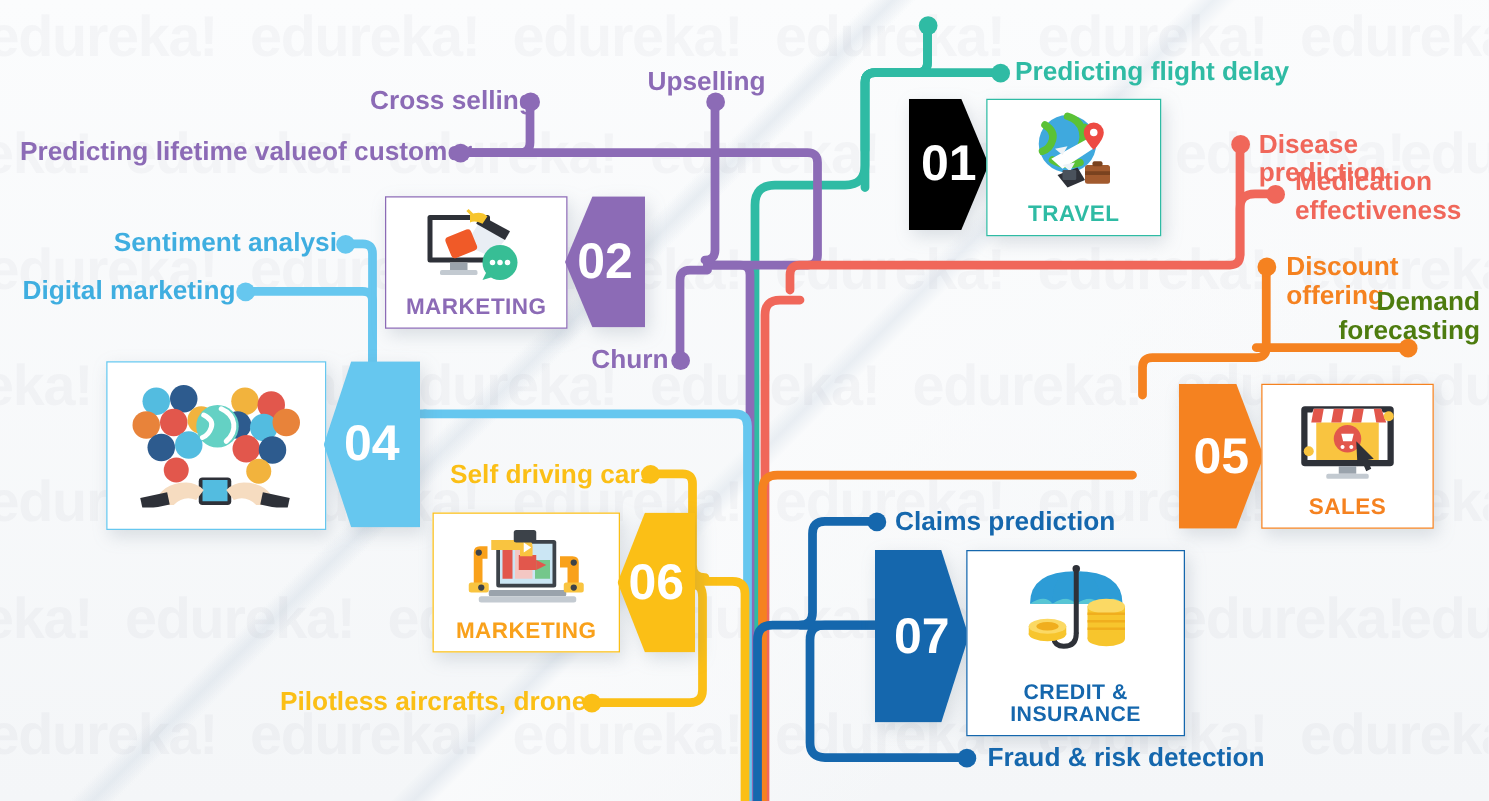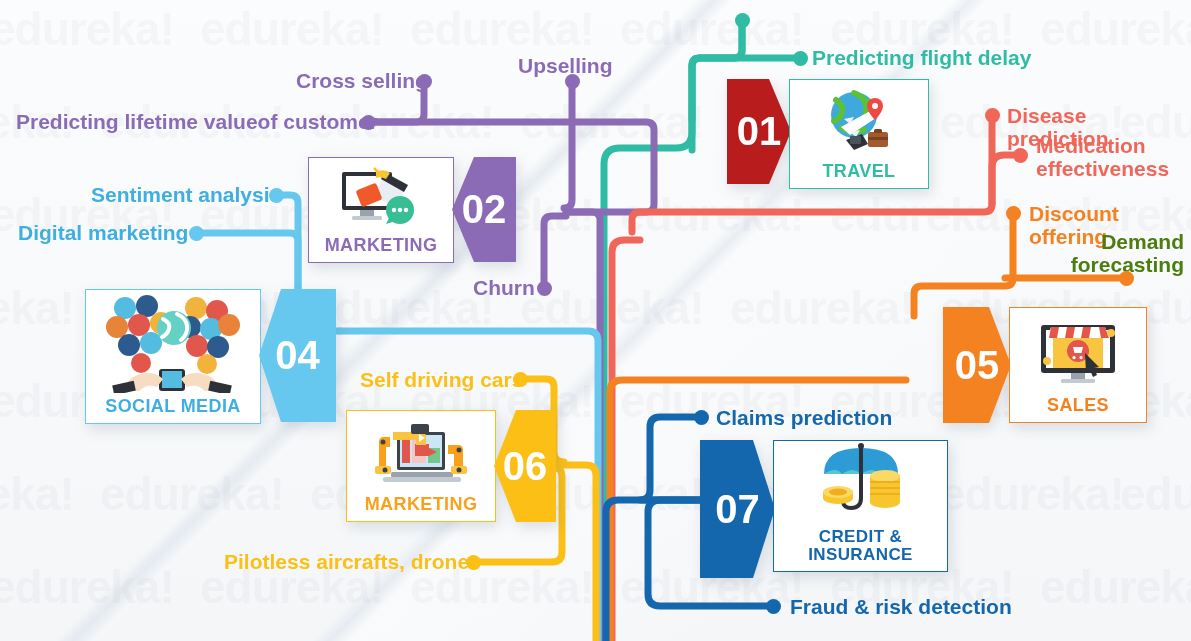--- a/index.html
+++ b/index.html
@@ -137,21 +137,21 @@
     <path d="M1126,278 L1005,278 Q1013,278 1013,278" stroke="#F58220" stroke-width="7"></path>
 
     <path d="M520,379 L546,379 Q554,379 554,387 L554,452 Q554,462 564,462 L556,462" stroke="#FBBF16" stroke-width="7"></path>
     <path d="M473,562 L552,562 Q562,562 562,552 L562,478 Q562,468 556,468" stroke="#FBBF16" stroke-width="7"></path>
 
     <path d="M700,417 L660,417 Q650,417 650,427 L650,490 Q650,500 640,500 L700,500" stroke="#1567AD" stroke-width="7"></path>
     <path d="M772,606 L660,606 Q648,606 648,594 L648,512 Q648,500 660,500 L700,500" stroke="#1567AD" stroke-width="7"></path>
   </svg>
 
   <div class="card" style="left:727px;top:79px;">
-    <div class="badge arrow-right" style="width:64px;height:105px;background:#b91c1c;">
+    <div class="badge arrow-right" style="width:64px;height:105px;background:#000000;">
       <span>01</span>
     </div>
     <div class="panel" style="width:140px;height:110px;border:1.5px solid #2FBBA4;margin-left:-2px;">
       <div class="art">
         <svg width="78" height="66" viewBox="0 0 78 66">
           <circle cx="34" cy="27" r="23" fill="#3FA9DE"></circle>
           <path d="M16 12 q8 5 6 12 t-8 9 M34 5 q10 3 12 12 t-4 16 M48 14 q8 6 6 14" stroke="#5BC236" stroke-width="6" fill="none" stroke-linecap="round"></path>
           <path d="M22 40 q10 6 22 2" stroke="#5BC236" stroke-width="6" fill="none" stroke-linecap="round"></path>
           <path d="M21 39 L52 22 q6 -3 8 1 t-4 7 L30 47 z" fill="#fff"></path>
           <path d="M24 31 L34 29 L30 36 z M30 44 L40 42 L36 49 z" fill="#eef3f7"></path>
@@ -221,21 +221,20 @@
           <circle cx="71" cy="33" r="17" fill="#64D1C4"></circle>
           <path d="M60 24 q8 4 6 10 t-7 8 M74 19 q9 4 10 12 t-6 14" stroke="#fff" stroke-width="4" fill="none" stroke-linecap="round"></path>
           <rect x="56" y="74" width="26" height="22" rx="3" fill="#2E3138"></rect>
           <rect x="59" y="76" width="20" height="17" fill="#53BCE0"></rect>
           <path d="M20 96 q6 -18 26 -18 q8 0 14 6 l-6 8 q-10 -4 -18 4z" fill="#F6DCC0"></path>
           <path d="M118 96 q-6 -18 -26 -18 q-8 0 -14 6 l6 8 q10 -4 18 4z" fill="#F6DCC0"></path>
           <rect x="10" y="88" width="22" height="10" fill="#2E3138" transform="rotate(-12 21 93)"></rect>
           <rect x="106" y="88" width="22" height="10" fill="#2E3138" transform="rotate(12 117 93)"></rect>
         </svg>
       </div>
-      <div class="title" style="color:#3FAEE0;font-size:18px;padding-bottom:7px;">SOCIAL MEDIA</div>
     </div>
     <div class="badge arrow-left" style="width:77px;height:133px;background:#66C7EF;margin-left:-2px;">
       <span>04</span>
     </div>
   </div>
 
   <div class="card" style="left:903px;top:307px;">
     <div class="badge arrow-right" style="width:68px;height:116px;background:#F58220;margin-left:40px;">
       <span>05</span>
     </div>
@@ -291,21 +290,21 @@
     </div>
     <div class="badge arrow-left" style="width:62px;height:112px;background:#FBBF16;margin-left:-2px;">
       <span>06</span>
     </div>
   </div>
 
   <div class="card" style="left:700px;top:440px;">
     <div class="badge arrow-right" style="width:75px;height:138px;background:#1567AD;">
       <span>07</span>
     </div>
-    <div class="panel" style="width:175px;height:132px;border:1.5px solid #1567AD;margin-left:-2px;gap:12px;">
+    <div class="panel" style="width:175px;height:149px;border:1.5px solid #1567AD;margin-left:-2px;gap:12px;">
       <div class="art">
         <svg width="98" height="76" viewBox="0 0 98 76">
           <path d="M12 34 q0 -26 37 -26 t37 26z" fill="#2D9CD6"></path>
           <path d="M12 34 q12 -8 18 0 q12 -8 19 0 q12 -8 19 0 q12 -8 18 0z" fill="#57C6D4"></path>
           <path d="M30 34 q0 -26 19 -26 t19 26 q-10 -8 -19 0 q-10 -8 -19 0z" fill="#2D9CD6" opacity=".55"></path>
           <rect x="47" y="8" width="4" height="50" fill="#2E3138"></rect>
           <path d="M49 58 q0 10 -10 10 q-7 0 -8 -6" stroke="#2E3138" stroke-width="4" fill="none" stroke-linecap="round"></path>
           <circle cx="49" cy="6" r="3" fill="#2E3138"></circle>
           <g>
             <ellipse cx="26" cy="58" rx="15" ry="6" fill="#F7C52D"></ellipse>

